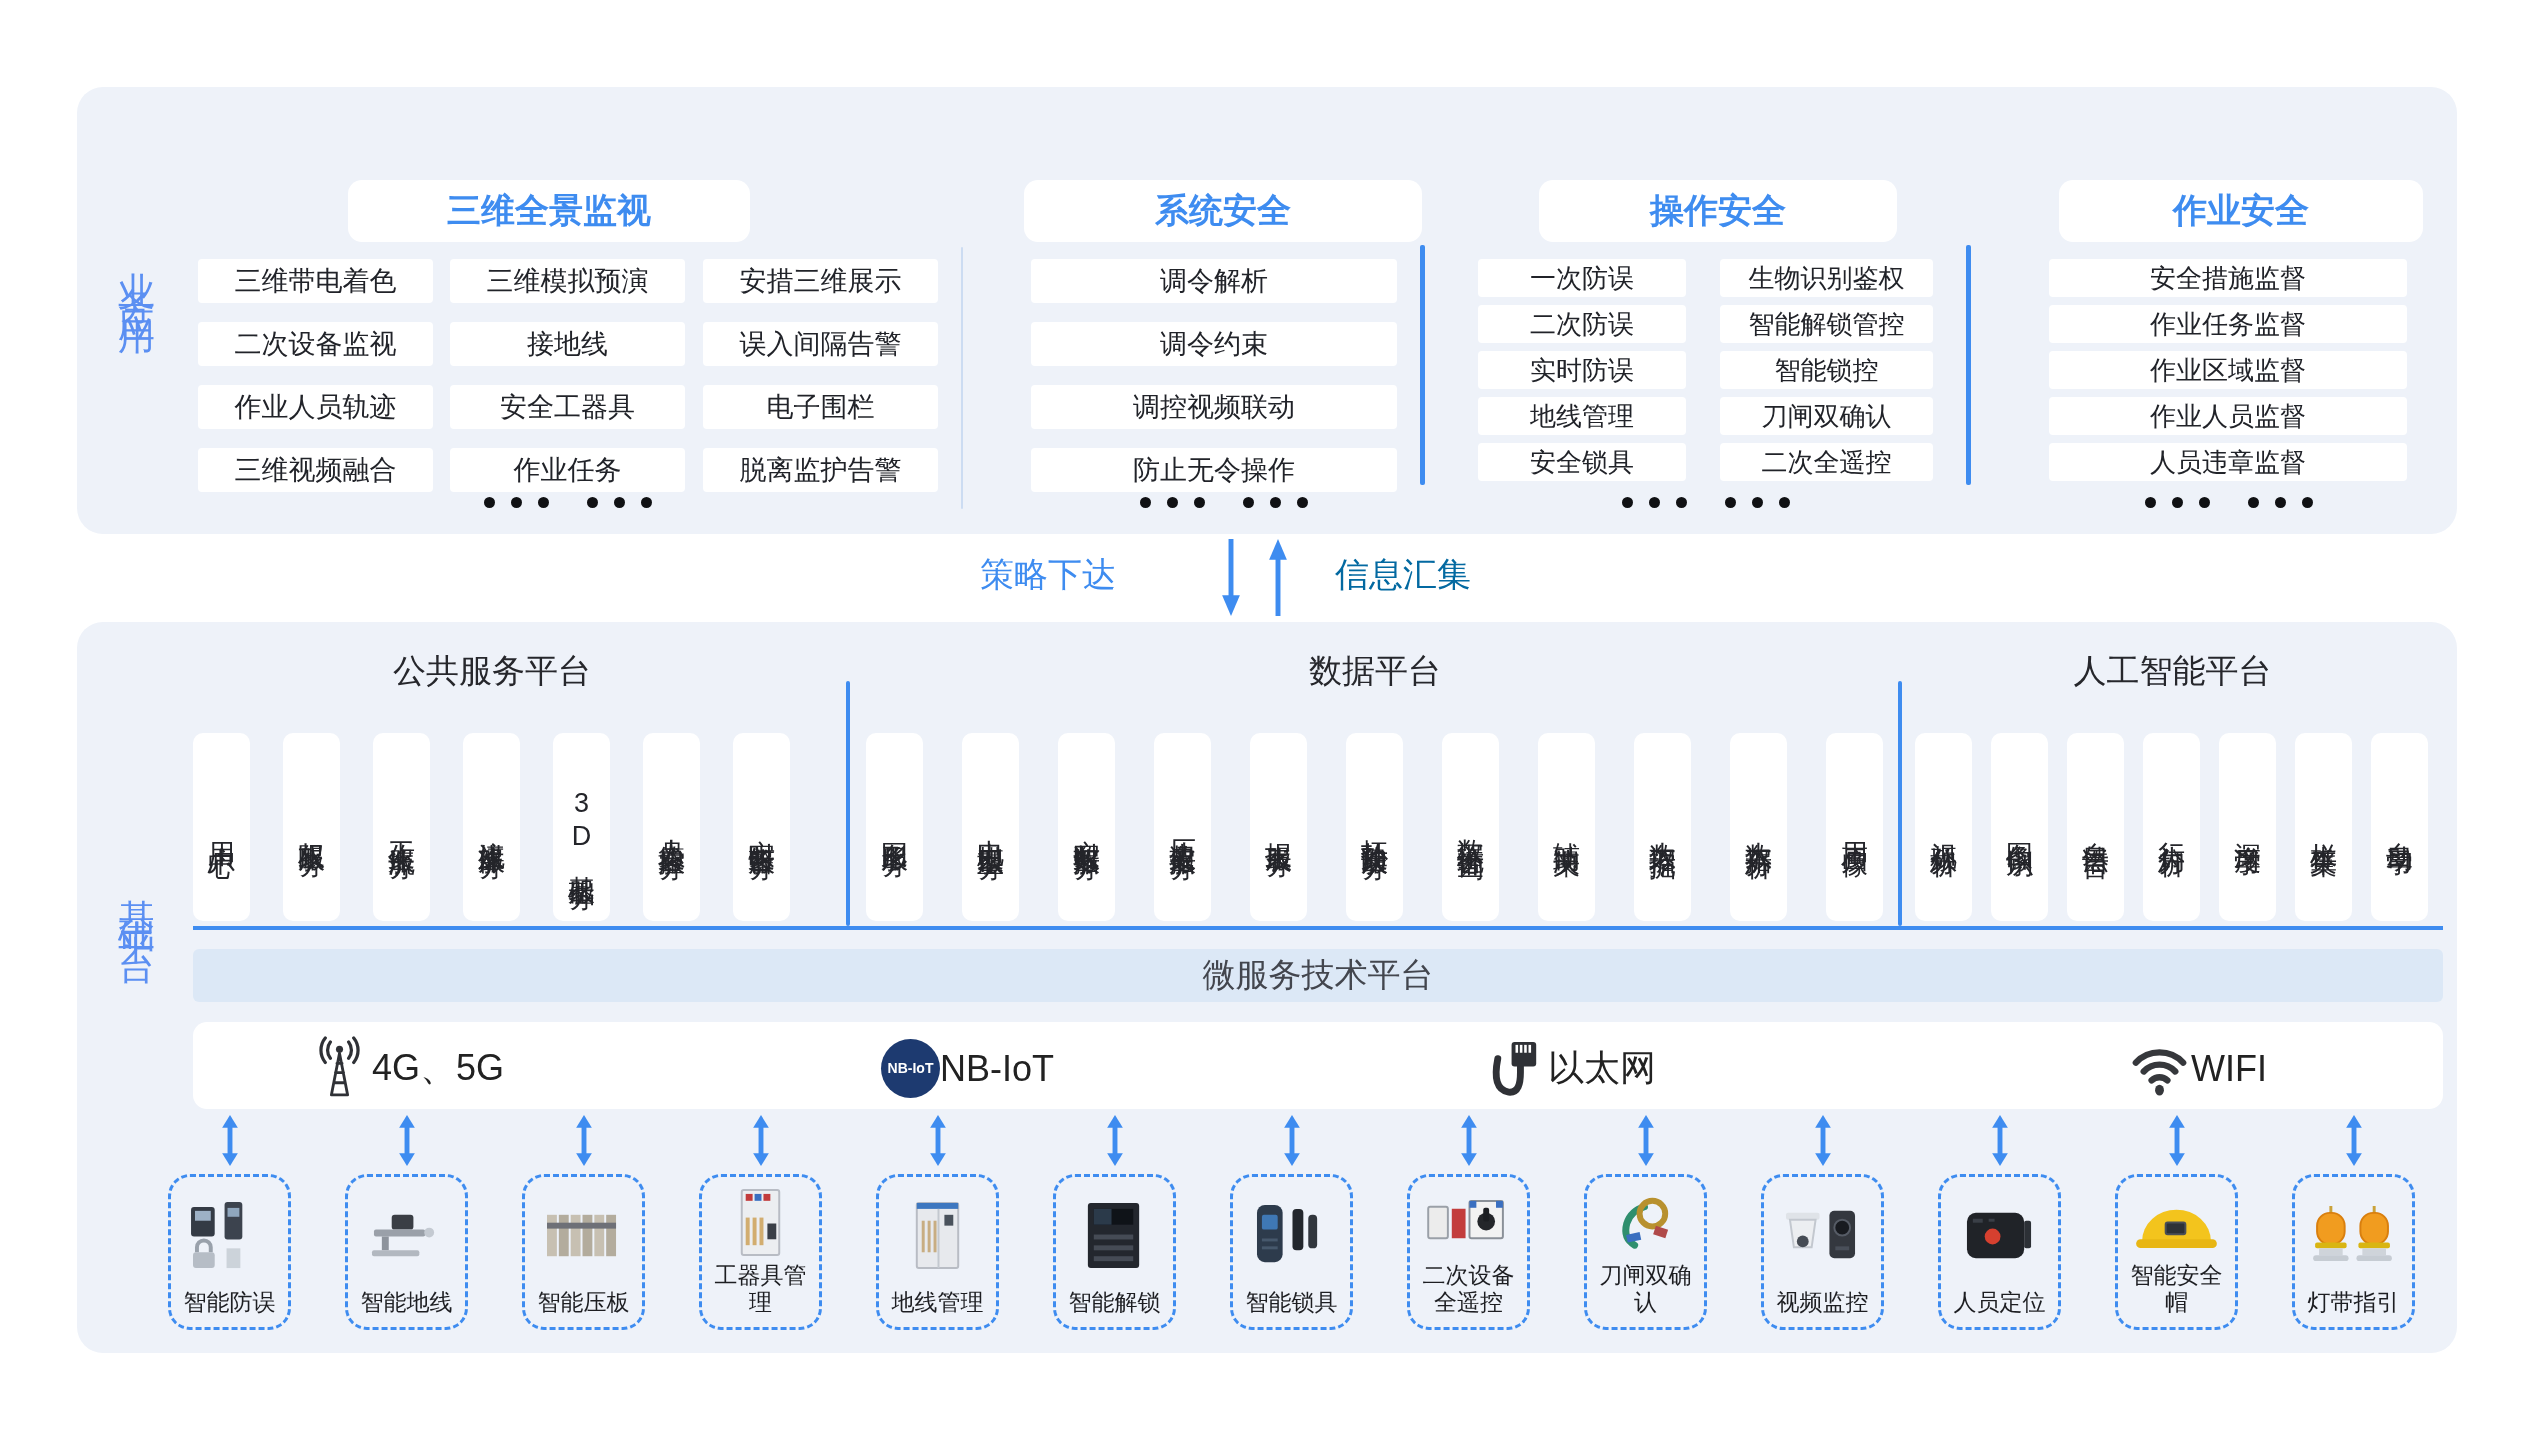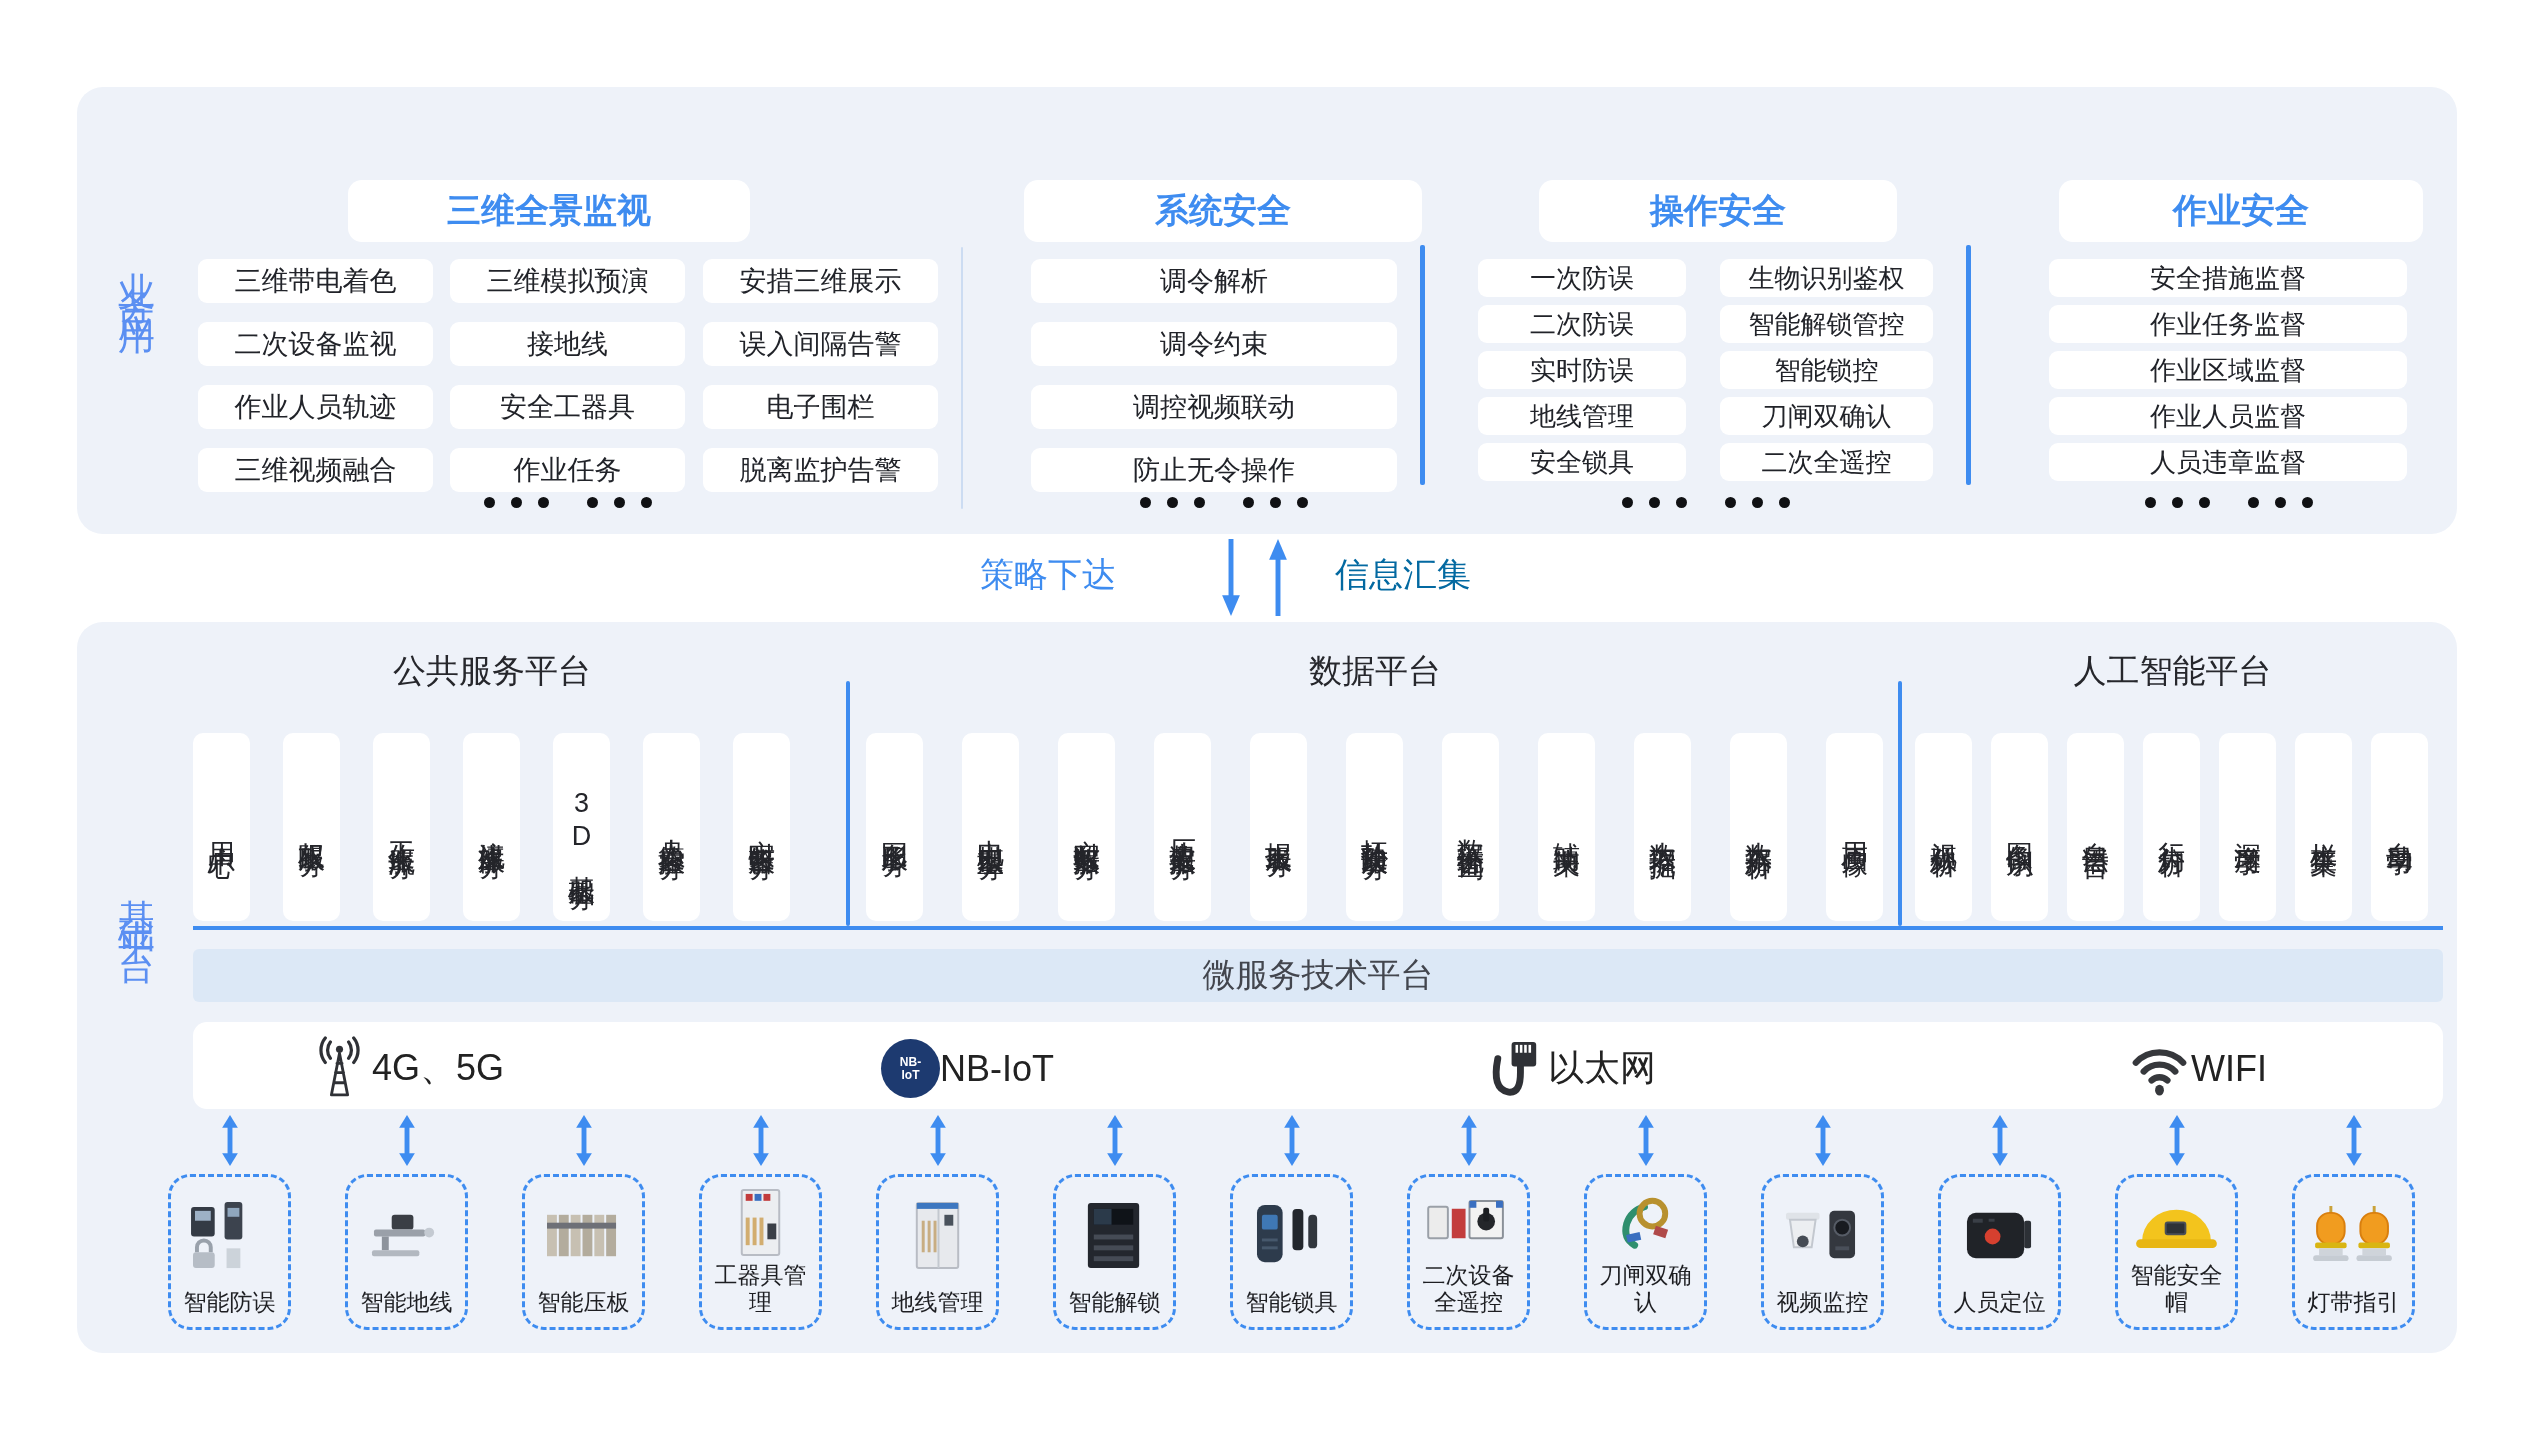--- a/index.html
+++ b/index.html
@@ -18,21 +18,21 @@
   #top-panel{left:77px;top:87px;width:2380px;height:447px}
   #bottom-panel{left:77px;top:622px;width:2380px;height:731px}
   .side-label{position:absolute;writing-mode:vertical-lr;text-orientation:upright;
     color:var(--side);font-size:37px;letter-spacing:16px;font-weight:500}
   
   .gtitle{position:absolute;top:93px;height:62px;background:#fff;border-radius:14px;
     display:flex;align-items:center;justify-content:center;font-size:34px;color:var(--accent);font-weight:700}
   .gcol{position:absolute;display:flex;flex-direction:column}
   .gcol.r4{top:172px;gap:19px}
   .gcol.r5{top:172px;gap:8px}
-  .gitem{width:100%;background:#fff;border-radius:9px;display:flex;align-items:center;
+  .gitem{width:100%;background:#fff;border-radius:4px;display:flex;align-items:center;
     justify-content:center;font-size:27px;color:var(--ink)}
   .r4 .gitem{height:44px}
   .r5 .gitem{height:38px;font-size:26px}
   .dots{position:absolute;top:410px;display:flex;align-items:center}
   .dots i{width:11px;height:11px;border-radius:50%;background:#101114;margin-right:16px;display:block}
   .dots i:nth-child(4){margin-left:22px}
   .dots i:last-child{margin-right:0}
   .vline{position:absolute;background:var(--accent);border-radius:2px}
   .vline.faint{background:#ccdcf2}
   
@@ -49,21 +49,21 @@
   .vcard{width:57px;height:188px;background:#fff;border-radius:10px;display:flex;align-items:center;
     justify-content:center;writing-mode:vertical-rl;text-orientation:upright;font-size:27px;
     color:#24252a;letter-spacing:3px}
   .hline{position:absolute;left:116px;top:304px;width:2250px;height:4px;background:var(--accent)}
   #ms-band{position:absolute;left:116px;top:327px;width:2250px;height:53px;background:var(--band);
     border-radius:6px;display:flex;align-items:center;justify-content:center;font-size:33px;color:#43464e}
   #net-band{position:absolute;left:116px;top:400px;width:2250px;height:87px;background:#fff;border-radius:14px}
   .net{position:absolute;top:3px;height:87px;display:flex;align-items:center;gap:0}
   .nlabel{font-size:36px;color:#222}
   .nb-badge{width:59px;height:59px;border-radius:50%;background:var(--nb);color:#fff;display:flex;
-    flex-direction:column;align-items:center;justify-content:center;font-size:12px;font-weight:700;line-height:1.05}
+    align-items:center;justify-content:center;font-size:14px;font-weight:700;line-height:1.05}
   
   .devrow{position:absolute;left:91px;top:493px;width:2247px;display:flex;justify-content:space-between}
   .dev{display:flex;flex-direction:column;align-items:center}
   .darrow{margin-bottom:8px}
   .dbox{width:123px;height:156px;border:3px dashed var(--accent);border-radius:22px;display:flex;
     flex-direction:column;align-items:center;justify-content:center;padding:8px 2px 12px}
   .dicon{flex:1;display:flex;align-items:center;justify-content:center}
   .dlabel{font-size:23px;color:#1d1e22;text-align:center;white-space:pre-line;line-height:1.15}
 </style>
 </head>

